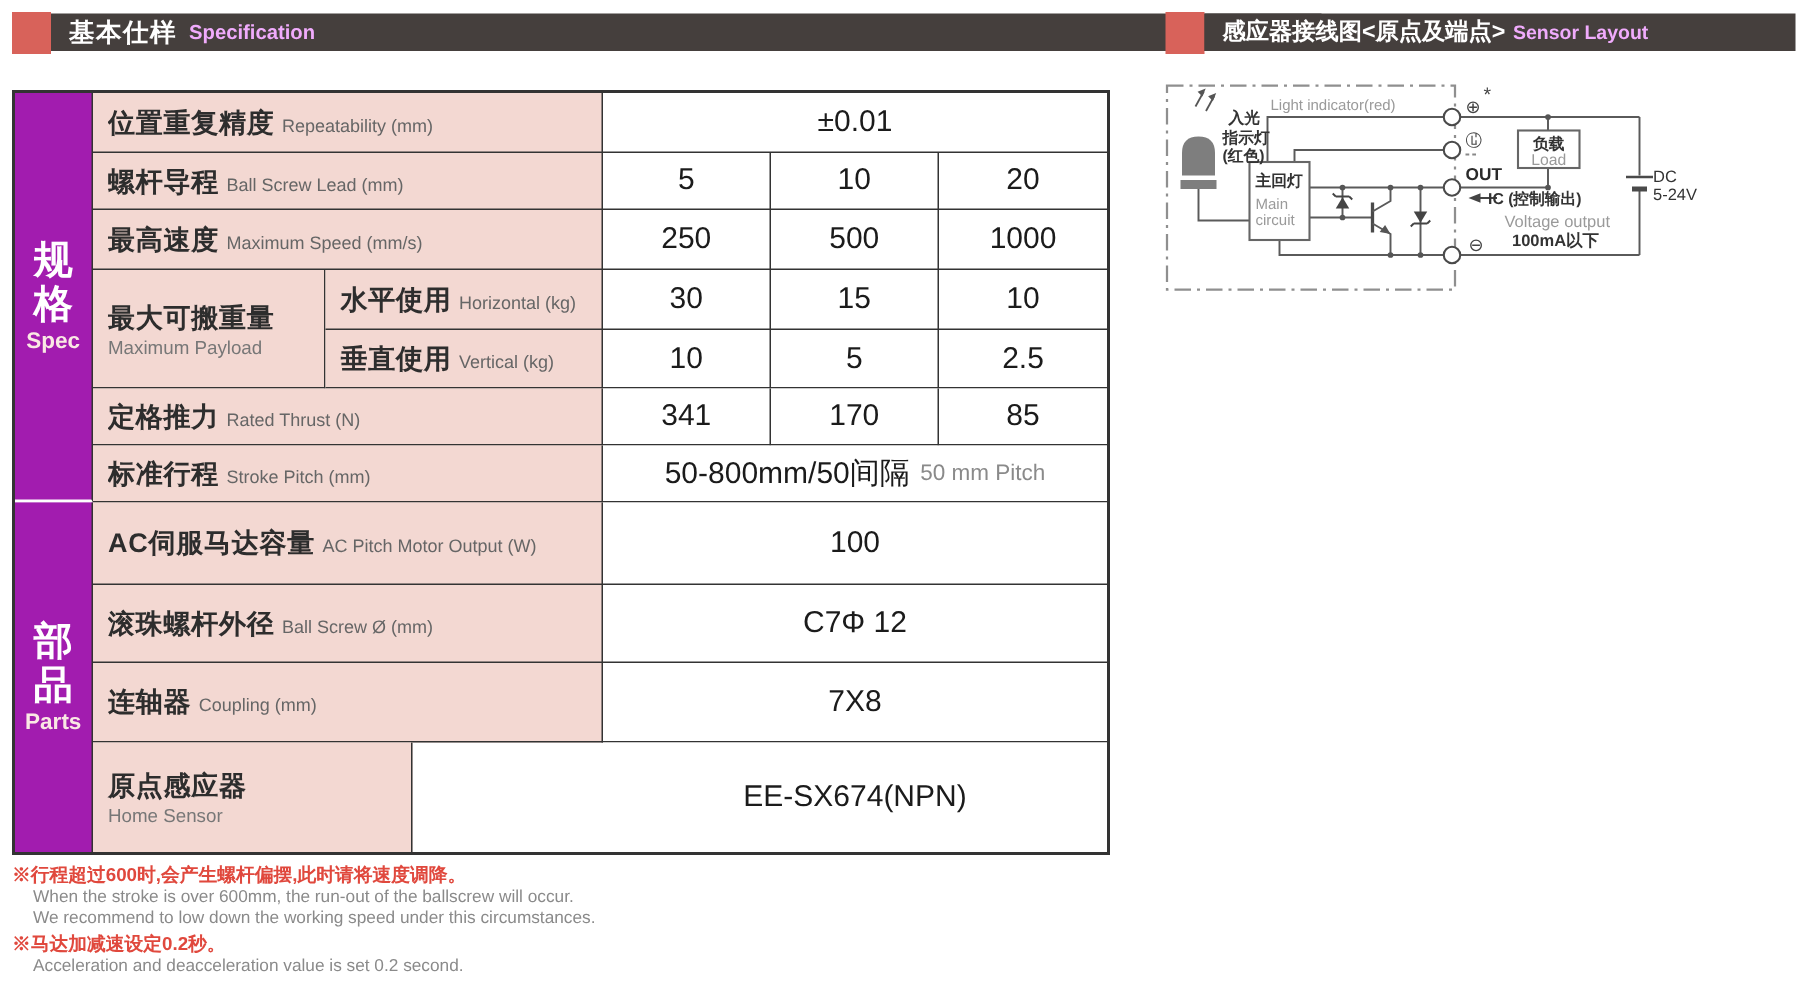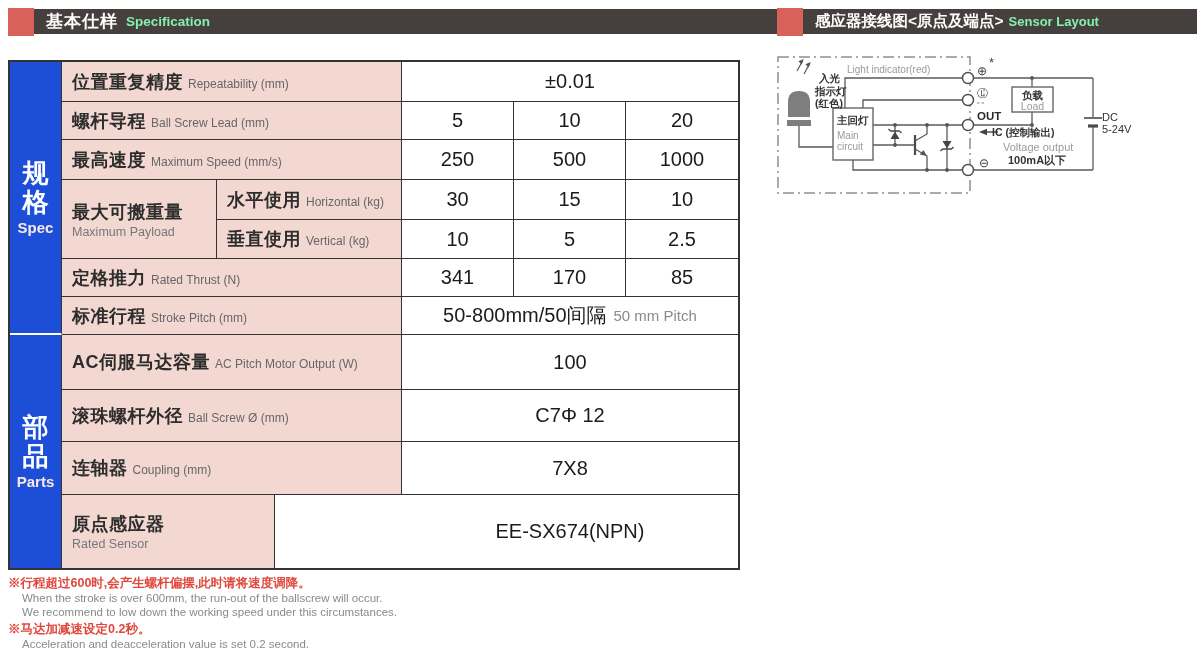--- a/index.html
+++ b/index.html
@@ -5,35 +5,35 @@
   html,body{margin:0;padding:0;background:#fff;}
   body{width:1200px;height:660px;position:relative;overflow:hidden;
        font-family:"Liberation Sans",sans-serif;-webkit-font-smoothing:antialiased;}
 
   
   .hdr{position:absolute;display:flex;align-items:flex-start;}
   .hdr .sq{width:26px;height:28px;background:#D8625A;flex:0 0 auto;}
   .hdr .bar{height:25px;margin-top:1px;background:#453F3D;color:#fff;flex:1 1 auto;
             display:flex;align-items:center;padding-left:12px;white-space:nowrap;overflow:hidden;}
   .hdr .t-zh{font-weight:bold;font-size:17px;letter-spacing:1px;}
-  .hdr .t-en{font-weight:bold;font-size:13.5px;margin-left:8px;color:#86efac;}
+  .hdr .t-en{font-weight:bold;font-size:13.5px;margin-left:8px;color:#f0abfc;}
   #hdr-left{left:8px;top:8px;width:873px;}
   #hdr-right{left:777px;top:8px;width:420px;}
   #hdr-right .t-zh{font-size:15.5px;letter-spacing:0;}
   #hdr-right .t-en{font-size:13px;margin-left:5px;}
 
   
   #spec-table{position:absolute;left:8px;top:60px;width:732px;height:510px;
               box-sizing:border-box;border:2px solid #333;display:grid;
               grid-template-columns:52px 155px 58px 127px 1fr 1fr 1fr;
               grid-template-rows:40px 38px 40px 40px 39px 38px 38px 55px 52px 53px 73px;}
   .cell{box-sizing:border-box;border-right:1.5px solid #333;border-bottom:1.5px solid #333;min-width:0;}
   .no-r{border-right:none;}
   .no-b{border-bottom:none;}
-  .redcell{background:#1d4ed8;display:flex;flex-direction:column;align-items:center;justify-content:center;color:#fff;}
+  .redcell{background:#a21caf;display:flex;flex-direction:column;align-items:center;justify-content:center;color:#fff;}
   .redcell .vzh{width:30px;font-size:26px;font-weight:bold;line-height:1.1;text-align:center;word-break:break-all;}
   .redcell .ven{font-size:15px;font-weight:bold;margin-top:3px;color:#FAE8E4;}
   .sep-white{border-bottom:2.5px solid #fdfdfd;}
   .lbl{background:#F3D8D2;display:flex;flex-direction:column;justify-content:center;padding-left:10px;}
   .line{display:flex;align-items:baseline;flex-wrap:nowrap;white-space:nowrap;overflow:hidden;}
   .zh{font-size:18px;font-weight:bold;color:#2d2d2d;letter-spacing:0.5px;}
   .en{font-size:12px;color:#666;margin-left:5px;}
   .en2{font-size:12.5px;color:#777;margin-top:1px;}
   .val{background:#fff;display:flex;align-items:center;justify-content:center;
        font-size:20px;color:#1b1b1b;}
@@ -169,21 +169,21 @@
   <div class="cell lbl" style="grid-column:2/5;grid-row:10;">
     <div class="line">
         <span class="zh">连轴器</span>
         <span class="en">Coupling (mm)</span>
       </div>
   </div>
   <div class="cell val no-r" style="grid-column:5/8;grid-row:10;">7X8</div>
 
   <div class="cell lbl no-b" style="grid-column:2/4;grid-row:11;">
     <div class="zh">原点感应器</div>
-    <div class="en2">Rated Sensor</div>
+    <div class="en2">Home Sensor</div>
   </div>
   <div class="cell val no-r no-b" style="grid-column:5/8;grid-row:11;">EE-SX674(NPN)</div>
 </div>
 
 <div id="notes">
   <div class="note-red">※行程超过600时,会产生螺杆偏摆,此时请将速度调降。</div>
   <div class="note-gray">When the stroke is over 600mm, the run-out of the ballscrew will occur.</div>
   <div class="note-gray">We recommend to low down the working speed under this circumstances.</div>
   <div class="note-red">※马达加减速设定0.2秒。</div>
   <div class="note-gray">Acceleration and deacceleration value is set 0.2 second.</div>

